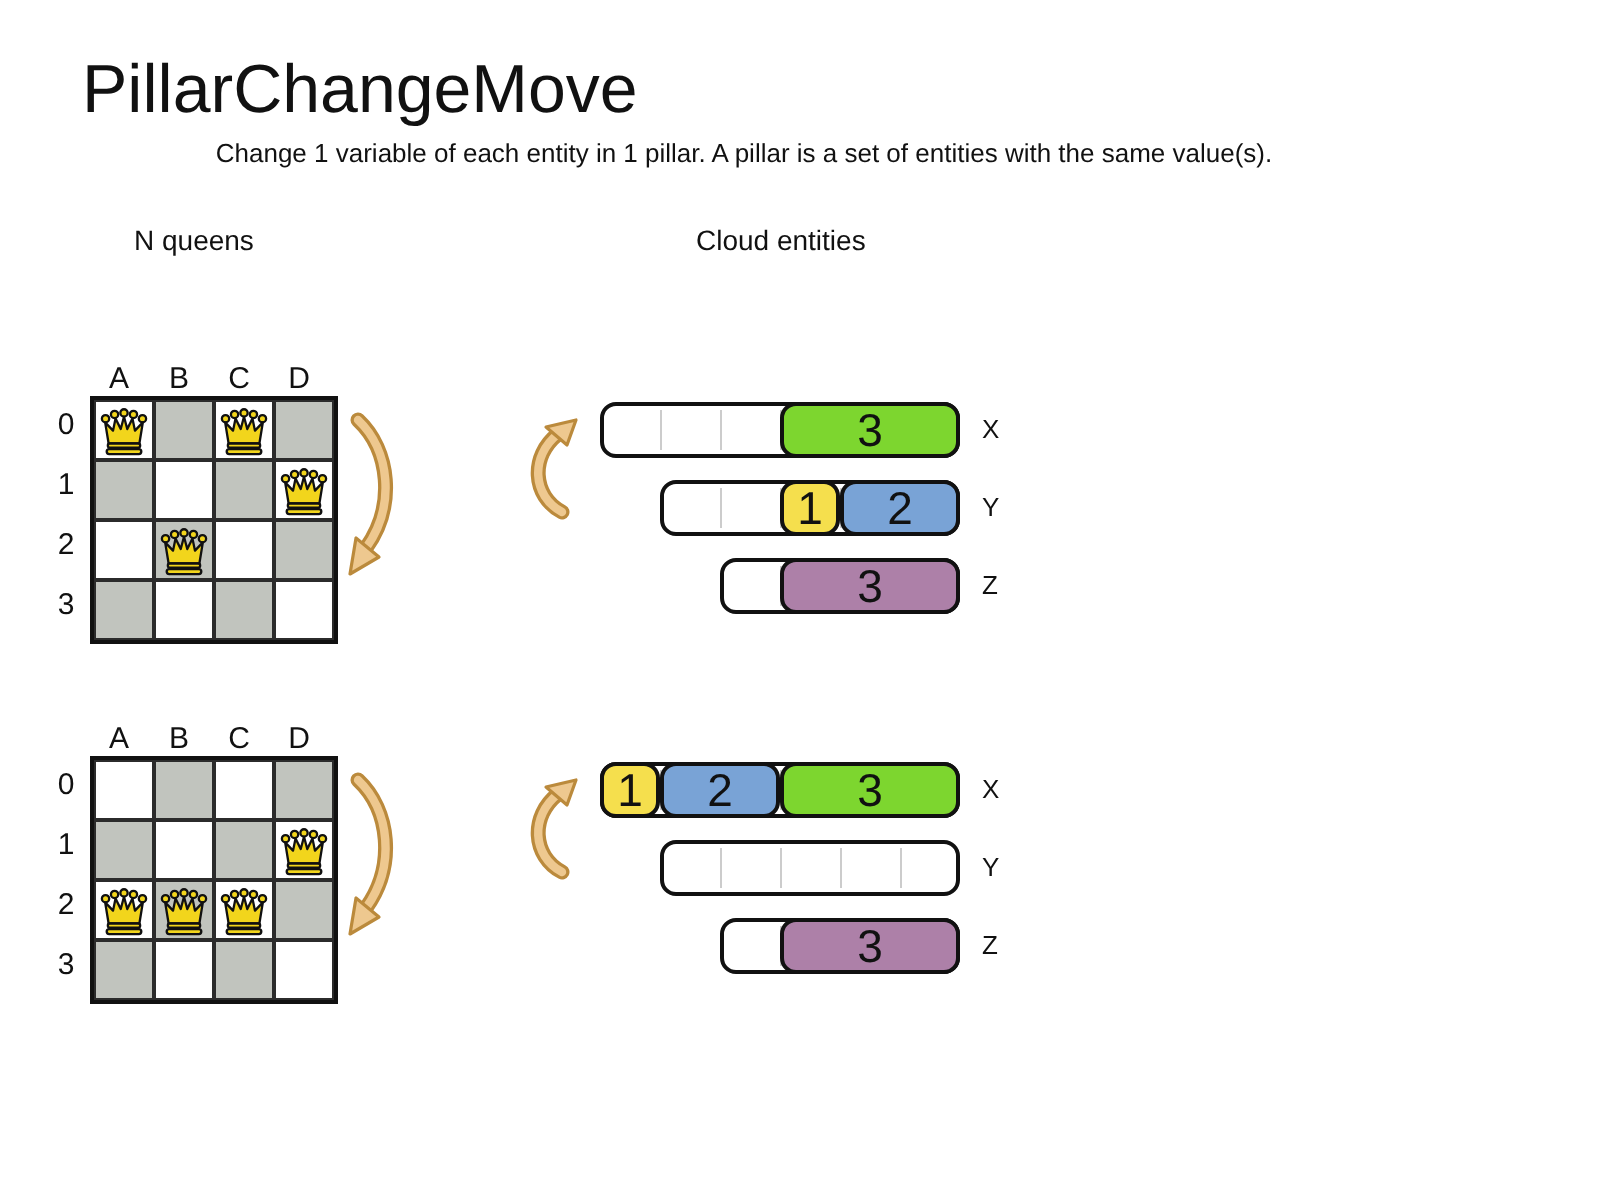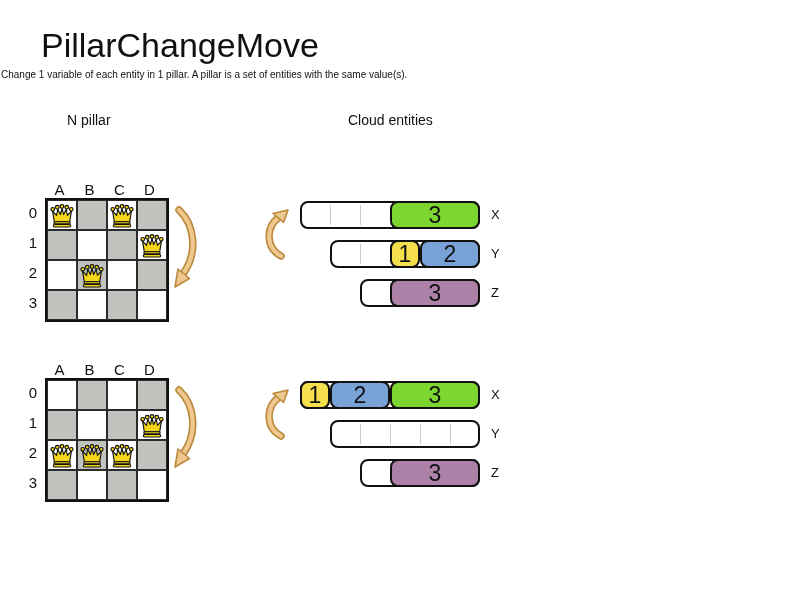--- a/index.html
+++ b/index.html
@@ -1,21 +1,21 @@
 <!DOCTYPE html>
 <html><head>
 <meta charset="utf-8">
 <style>
   html,body { margin:0; padding:0; background:#fff; }
   .canvas {
     position:relative; width:800px; height:600px; background:#ffffff;
     font-family:"Liberation Sans", sans-serif; color:#111; overflow:hidden;
   }
   .title    { position:absolute; left:0; top:26px; width:720px; font-size:34px; line-height:38px;margin-left:41px; }
-  .subtitle { position:absolute; left:1px; top:69px; width:720px; font-size:10px; }
+  .subtitle { position:absolute; left:12px; top:69px; width:720px; text-align:center; font-size:13px; }
   .seclabel { position:absolute; top:112px; font-size:14px; }
   .seclabel.nq { left:67px; }
   .seclabel.cb { left:348px; }
 
   .diagram { position:absolute; left:0; width:540px; height:180px; }
   .diagram.before { top:178px; }
   .diagram.after  { top:358px; }
 
   .col-header { position:absolute; top:3px; width:30px; text-align:center; font-size:15px; letter-spacing:1px; }
   .row-header { position:absolute; left:24px; width:18px; height:30px; line-height:30px; text-align:center; font-size:15px; }
@@ -36,21 +36,21 @@
   .arrow.up   { left:262px; top:30px; }
 </style>
 </head>
 <body>
 
 <div class="canvas">
 
   <div class="title">PillarChangeMove</div>
   <div class="subtitle">Change 1 variable of each entity in 1 pillar. A pillar is a set of entities with the same value(s).</div>
 
-  <div class="seclabel nq">N pillar</div>
+  <div class="seclabel nq">N queens</div>
   <div class="seclabel cb">Cloud entities</div>
 
   <div class="diagram before">
     <svg class="arrow down" width="34" height="86" viewBox="0 0 34 86">
       <path d="M11 5 C 27 20, 30 48, 15 69" fill="none" stroke="#bb8a3c" stroke-width="7.5" stroke-linecap="round"></path>
       <path d="M11 5 C 27 20, 30 48, 15 69" fill="none" stroke="#eec88f" stroke-width="4.2" stroke-linecap="round"></path>
       <polygon points="7,82 21.5,73.5 10,64" fill="#eec88f" stroke="#bb8a3c" stroke-width="1.6" stroke-linejoin="round"></polygon>
     </svg>
     <svg class="arrow up" width="38" height="52" viewBox="0 0 38 52">
       <path d="M19 48 C 4 40, 3 20, 17 9" fill="none" stroke="#bb8a3c" stroke-width="7.5" stroke-linecap="round"></path>

